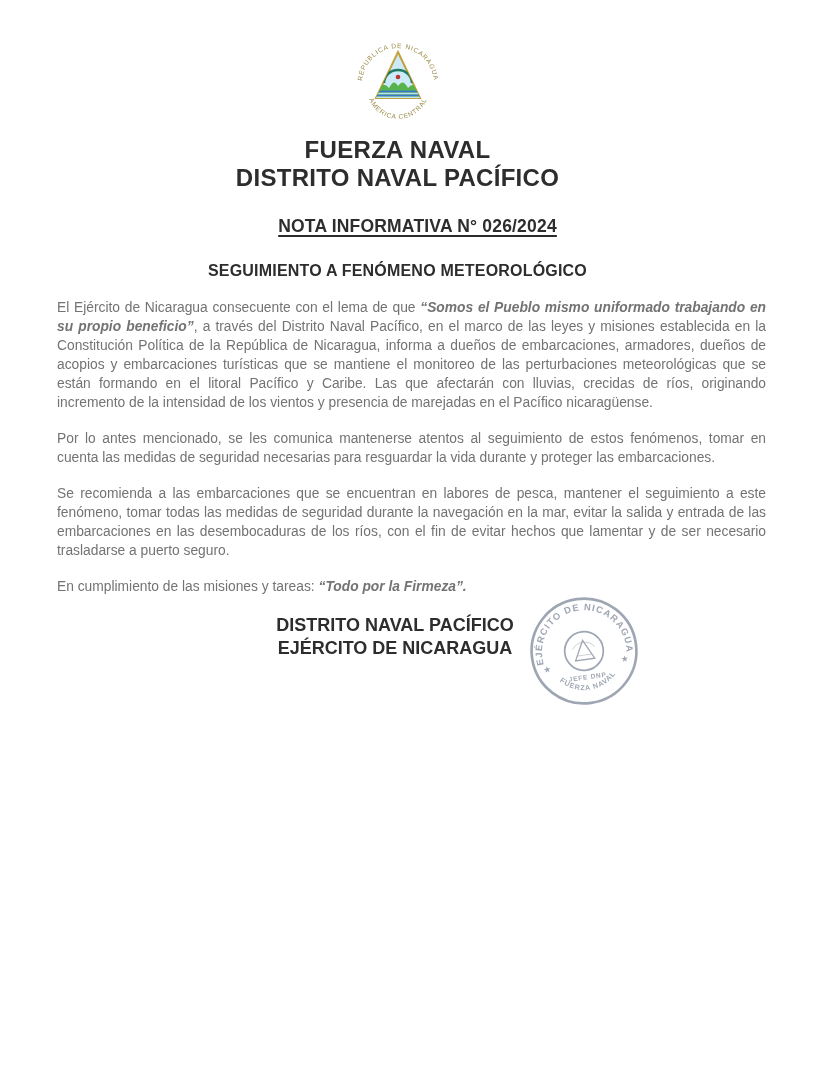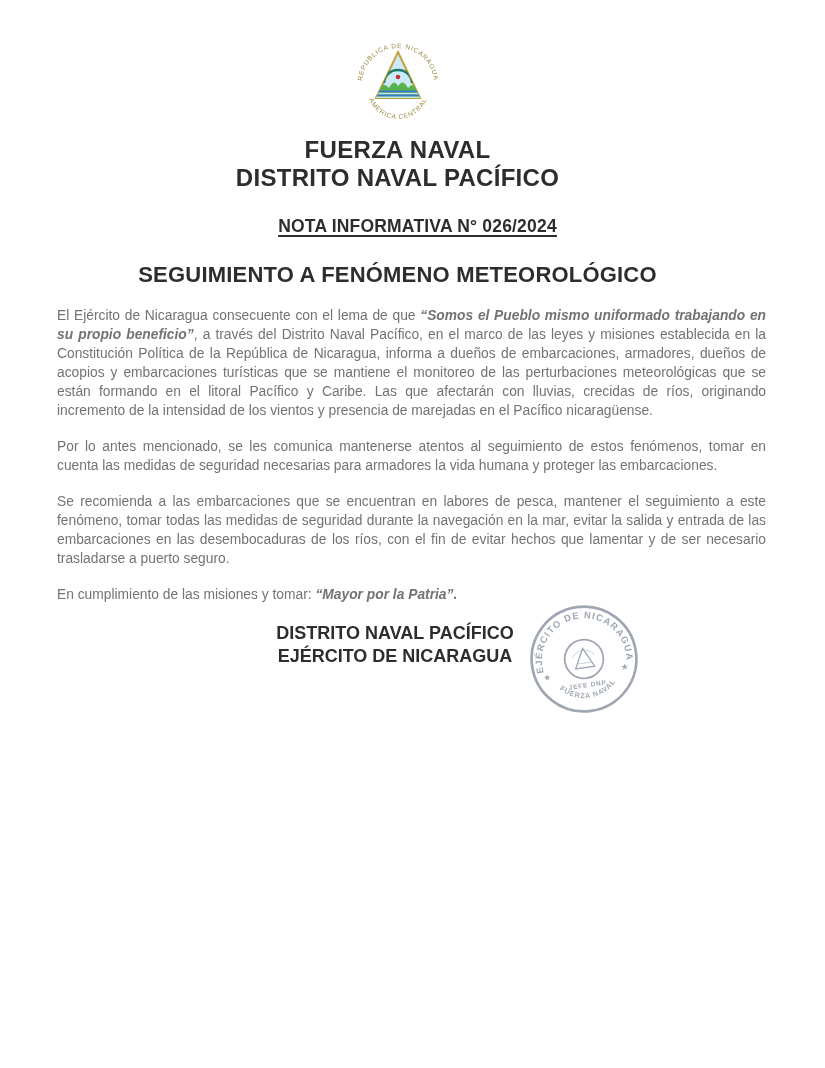--- a/index.html
+++ b/index.html
@@ -37,21 +37,21 @@
     letter-spacing: 0.2px;
     padding-left: 40px;
   }
   .note-title .u {
     text-decoration: underline;
     text-decoration-thickness: 1.5px;
     text-underline-offset: 3px;
   }
   .subject {
     margin-top: 25px;
-    font-size: 22px;
+    font-size: 16px;
     font-weight: bold;
     color: #2d2d2d;
     letter-spacing: 0.2px;
   }
   
   .doc-body {
     width: 709px;
     margin: 18px 0 0 57px;
     font-size: 13.8px;
     line-height: 19px;
@@ -125,24 +125,24 @@
     <h2 class="note-title">
       <span class="u">NOTA INFORMATIVA N° 026/2024</span>
     </h2>
     <h3 class="subject">SEGUIMIENTO A FENÓMENO METEOROLÓGICO</h3>
   </div>
 
   <div class="doc-body">
     <p>
       <span>El Ejército de Nicaragua consecuente con el lema de que </span><span class="bi">“Somos el Pueblo mismo uniformado trabajando en su propio beneficio”</span><span>, a través del Distrito Naval Pacífico, en el marco de las leyes y misiones establecida en la Constitución Política de la República de Nicaragua, informa a dueños de embarcaciones, armadores, dueños de acopios y embarcaciones turísticas que se mantiene el monitoreo de las perturbaciones meteorológicas que se están formando en el litoral Pacífico y Caribe. Las que afectarán con lluvias, crecidas de ríos, originando incremento de la intensidad de los vientos y presencia de marejadas en el Pacífico nicaragüense.</span>
     </p>
-    <p>Por lo antes mencionado, se les comunica mantenerse atentos al seguimiento de estos fenómenos, tomar en cuenta las medidas de seguridad necesarias para armadores la vida humana y proteger las embarcaciones.</p>
+    <p>Por lo antes mencionado, se les comunica mantenerse atentos al seguimiento de estos fenómenos, tomar en cuenta las medidas de seguridad necesarias para resguardar la vida durante y proteger las embarcaciones.</p>
     <p>Se recomienda a las embarcaciones que se encuentran en labores de pesca, mantener el seguimiento a este fenómeno, tomar todas las medidas de seguridad durante la navegación en la mar, evitar la salida y entrada de las embarcaciones en las desembocaduras de los ríos, con el fin de evitar hechos que lamentar y de ser necesario trasladarse a puerto seguro.</p>
     <p>
-      <span>En cumplimiento de las misiones y tomar: </span><span class="bi">“Mayor por la Patria”.</span>
+      <span>En cumplimiento de las misiones y tareas: </span><span class="bi">“Todo por la Firmeza”.</span>
     </p>
   </div>
 
   <div class="doc-footer">
     <div class="sign-block">
       <div>DISTRITO NAVAL PACÍFICO</div>
       <div>EJÉRCITO DE NICARAGUA</div>
     </div>
 
     <svg class="seal" viewBox="0 0 116 116">

